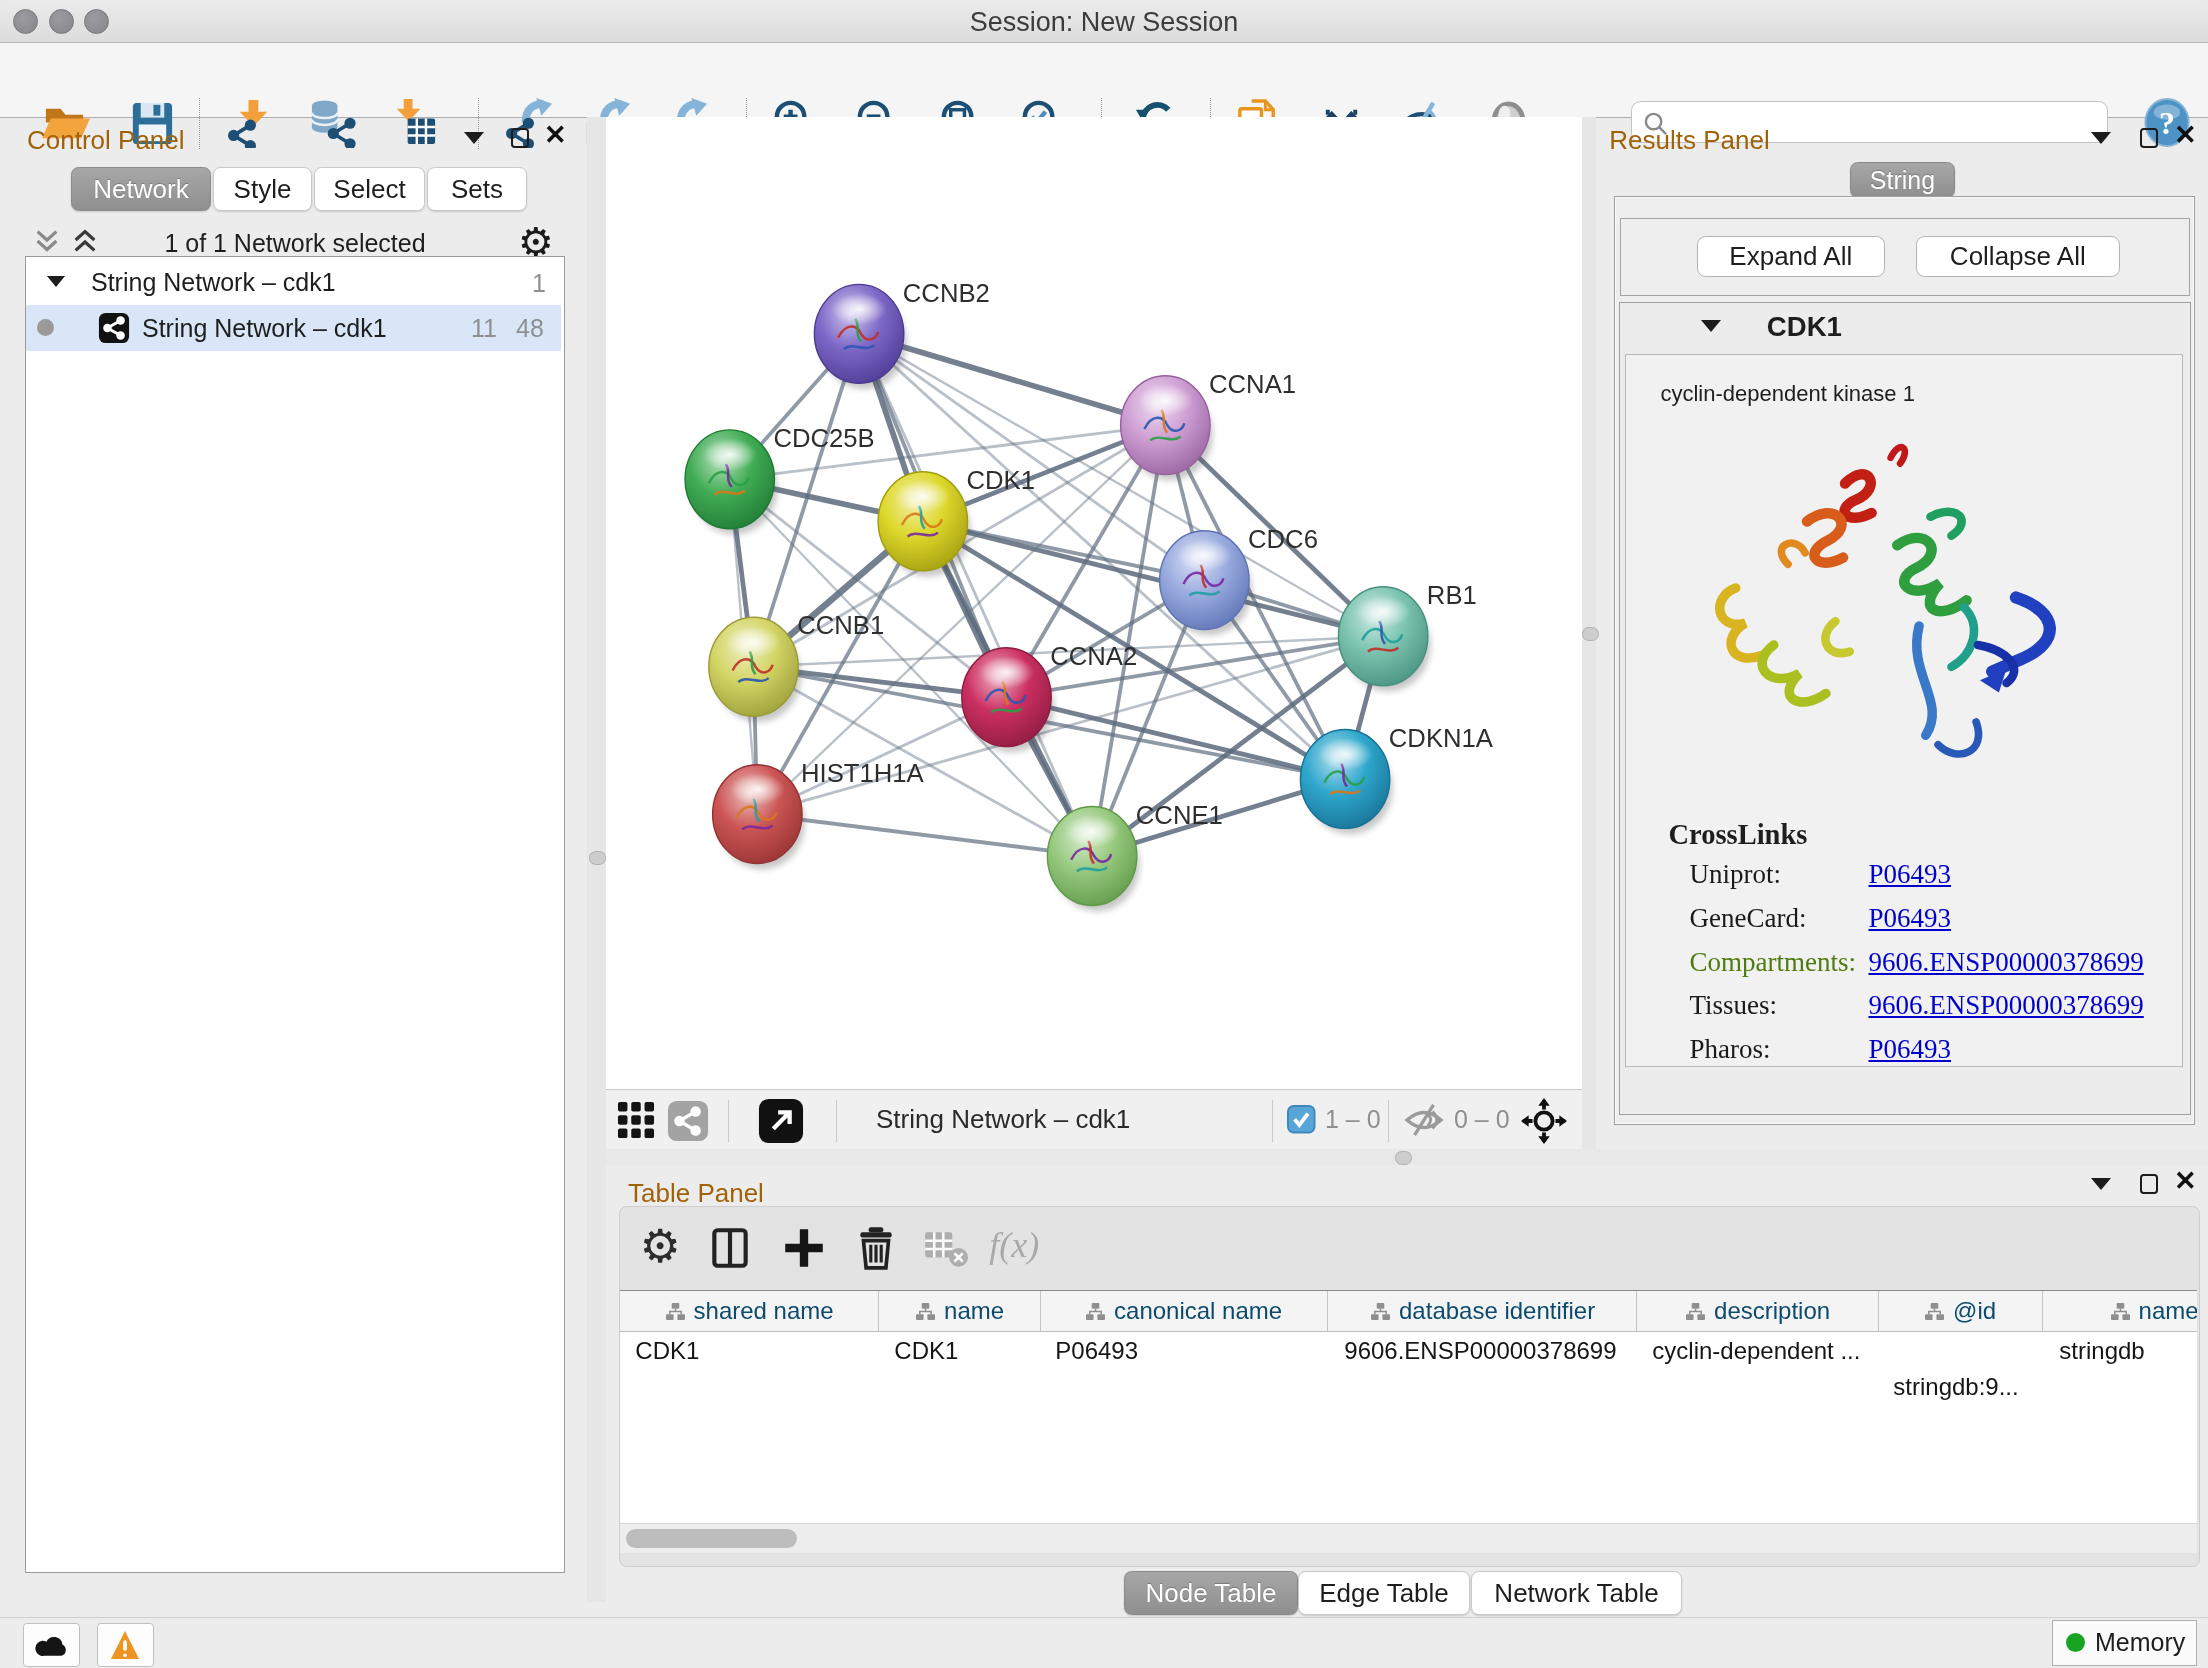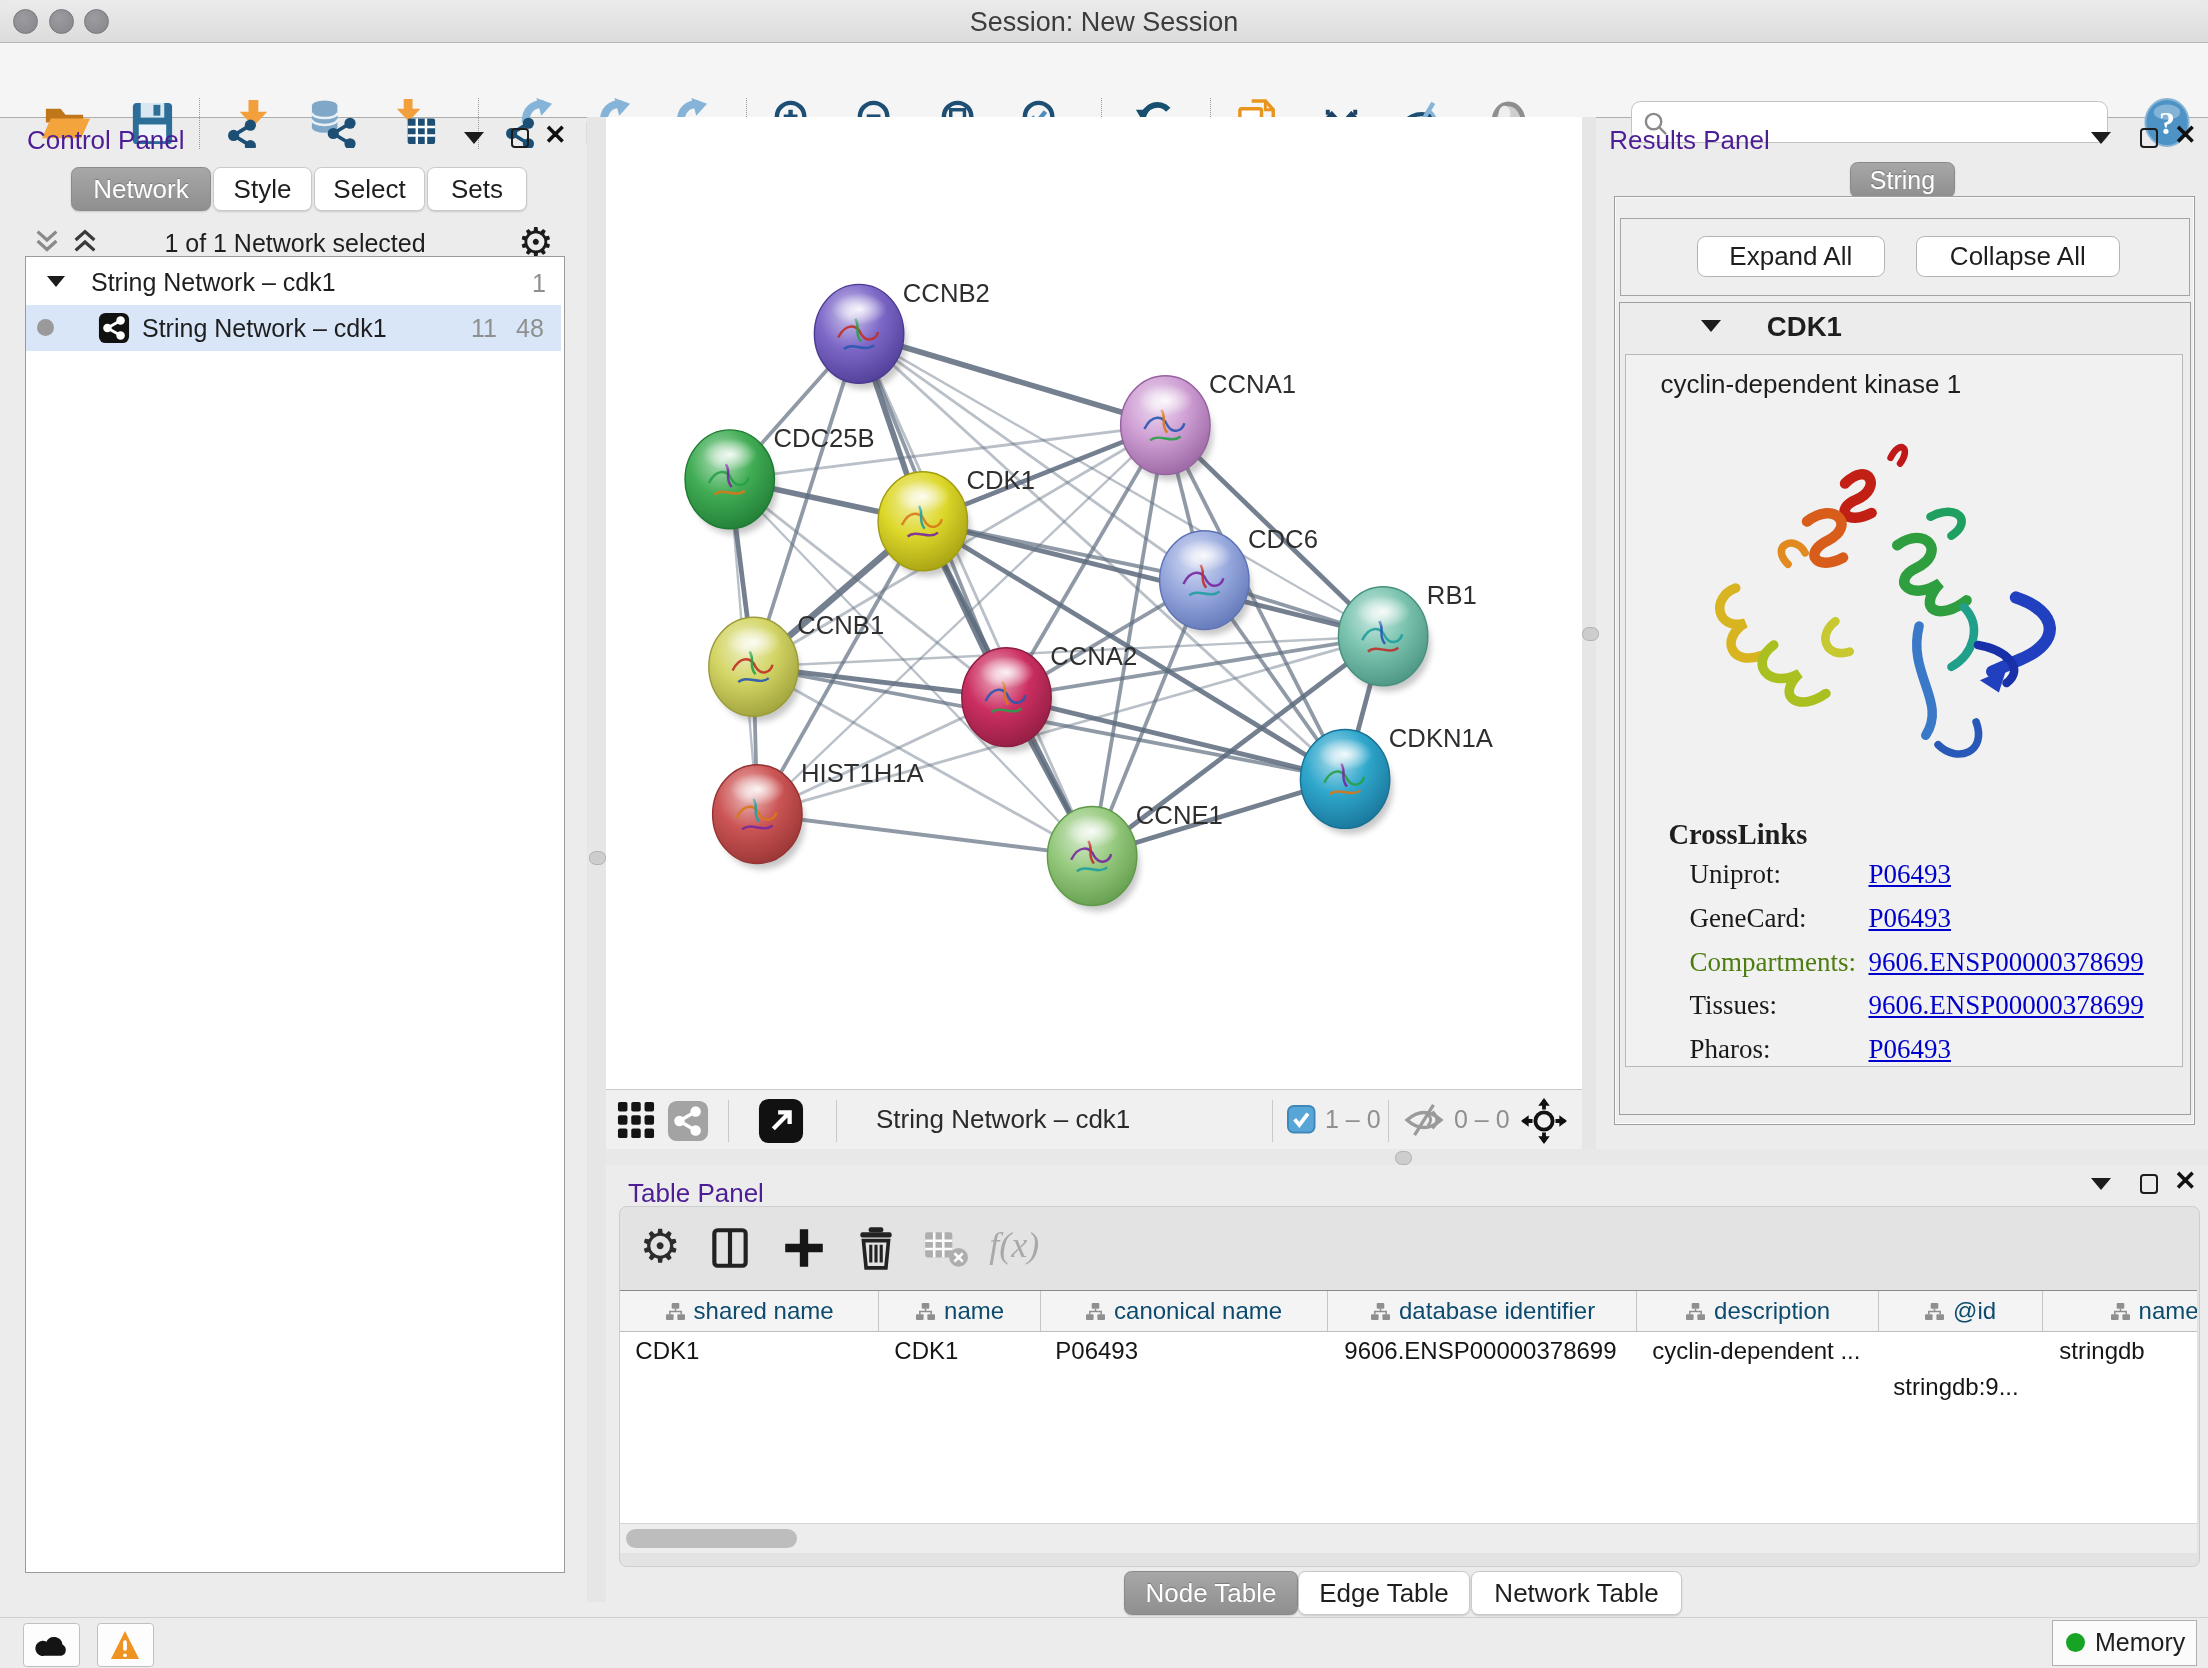--- a/index.html
+++ b/index.html
@@ -13,21 +13,21 @@
           background:radial-gradient(circle at 40% 35%,#9b9ba0,#85858a);border:1px solid #77777c;box-sizing:border-box;}
   #win-title{position:absolute;top:6.7px;width:100%;text-align:center;font-size:27px;color:#3c3c3c;}
   
   #toolbar{position:absolute;left:0;top:43px;width:2208px;height:74px;background:#f5f5f5;border-bottom:1.9px solid #adadad;}
   .tb-icon{position:absolute;top:54px;width:53px;height:53px;cursor:default;}
   .tb-sep{position:absolute;top:55px;height:51px;border-left:1.9px dotted #9a9a9a;width:0;}
   #search-field{position:absolute;left:1631px;top:58px;width:477px;height:42px;background:#fff;
                 border:1.9px solid #c3c3c3;border-radius:9.5px;box-sizing:border-box;}
   #search-input{position:absolute;left:42px;top:2.9px;width:418px;height:30px;border:none;outline:none;font-size:23px;background:transparent;}
   
-  .panel-title{font-size:26px;color:#4c1d95;}
+  .panel-title{font-size:26px;color:#a16207;}
   .wctl-tri{width:0;height:0;border-left:10.5px solid transparent;border-right:10.5px solid transparent;border-top:12.4px solid #1c1c1c;display:inline-block;}
   .wctl-box{width:18px;height:20px;border:2.9px solid #1c1c1c;border-radius:3.8px;display:inline-block;box-sizing:border-box;}
   .wctl-x{font-size:27px;font-weight:bold;color:#111;line-height:21px;}
   .tab{position:absolute;height:44px;background:#fff;border:1px solid #c9c9c9;border-radius:7.6px;
        font-size:26px;text-align:center;box-sizing:border-box;box-shadow:0 1px 1.9px rgba(0,0,0,.15);}
   .tab.sel{background:linear-gradient(#a7a7a7,#8f8f8f);color:#fff;border-color:#8a8a8a;text-shadow:0 -1px 1px rgba(0,0,0,.25);}
   .listbox{position:absolute;background:#fff;border:1.9px solid #9a9a9a;}
   .btn{background:#fff;border:1.9px solid #b3b3b3;border-radius:8.6px;font-size:26px;text-align:center;box-sizing:border-box;}
   .card{border:1px solid #9e9e9e;background:#efefef;}
   .seriflink{font-family:"Liberation Serif",serif;color:#0000cc;text-decoration:underline;}
@@ -521,21 +521,21 @@
     <div class="card abs" style="left:18px;top:79px;width:579px;height:927px;background:#eeeeee;box-shadow:inset 0 0 0 1px #fbfbfb;">
       <div class="abs" style="left:4.8px;top:21px;width:568px;height:76px;border:1px solid #a5a5a5;">
         <div class="btn abs" style="left:76px;top:17px;width:188px;height:41px;line-height:38px;">Expand All</div>
         <div class="btn abs" style="left:295px;top:17px;width:204px;height:41px;line-height:38px;">Collapse All</div>
       </div>
 
       <div class="abs" style="left:3.8px;top:105px;width:570px;height:811px;border:1px solid #9e9e9e;background:#ececec;">
         <span class="wctl-tri abs" style="left:81px;top:17px;"></span>
         <span class="abs" style="left:147px;top:7.6px;font-size:27.6px;font-weight:bold;">CDK1</span>
         <div class="abs" style="left:5.7px;top:51px;width:556px;height:711px;border:1px solid #b8b8b8;background:#f1f1f1;">
-          <span class="abs" style="left:34px;top:14px;font-size:26px;">cyclin-dependent kinase 1</span>
+          <span class="abs" style="left:34px;top:26px;font-size:22px;">cyclin-dependent kinase 1</span>
 
           <svg class="abs" style="left:67px;top:76px;" width="380" height="352" viewBox="0 0 400 370">
             <g fill="none" stroke-linecap="round">
               <path d="M208 28 C218 8 230 18 218 34" stroke="#c01818" stroke-width="7"></path>
               <path d="M160 55 C185 30 200 60 172 72 C148 82 162 100 188 86" stroke="#c22015" stroke-width="11"></path>
               <path d="M120 95 C150 72 172 100 142 115 C115 128 130 148 158 133" stroke="#d85c1a" stroke-width="11"></path>
               <path d="M100 140 C80 120 108 108 118 128" stroke="#e08a20" stroke-width="8"></path>
               <path d="M45 165 C18 175 25 210 55 202 C28 218 40 248 72 236" stroke="#d8b520" stroke-width="10"></path>
               <path d="M85 225 C58 245 80 272 112 255 C86 280 112 296 140 276" stroke="#aac020" stroke-width="10"></path>
               <path d="M150 200 C130 215 140 240 165 232" stroke="#c8c830" stroke-width="9"></path>

